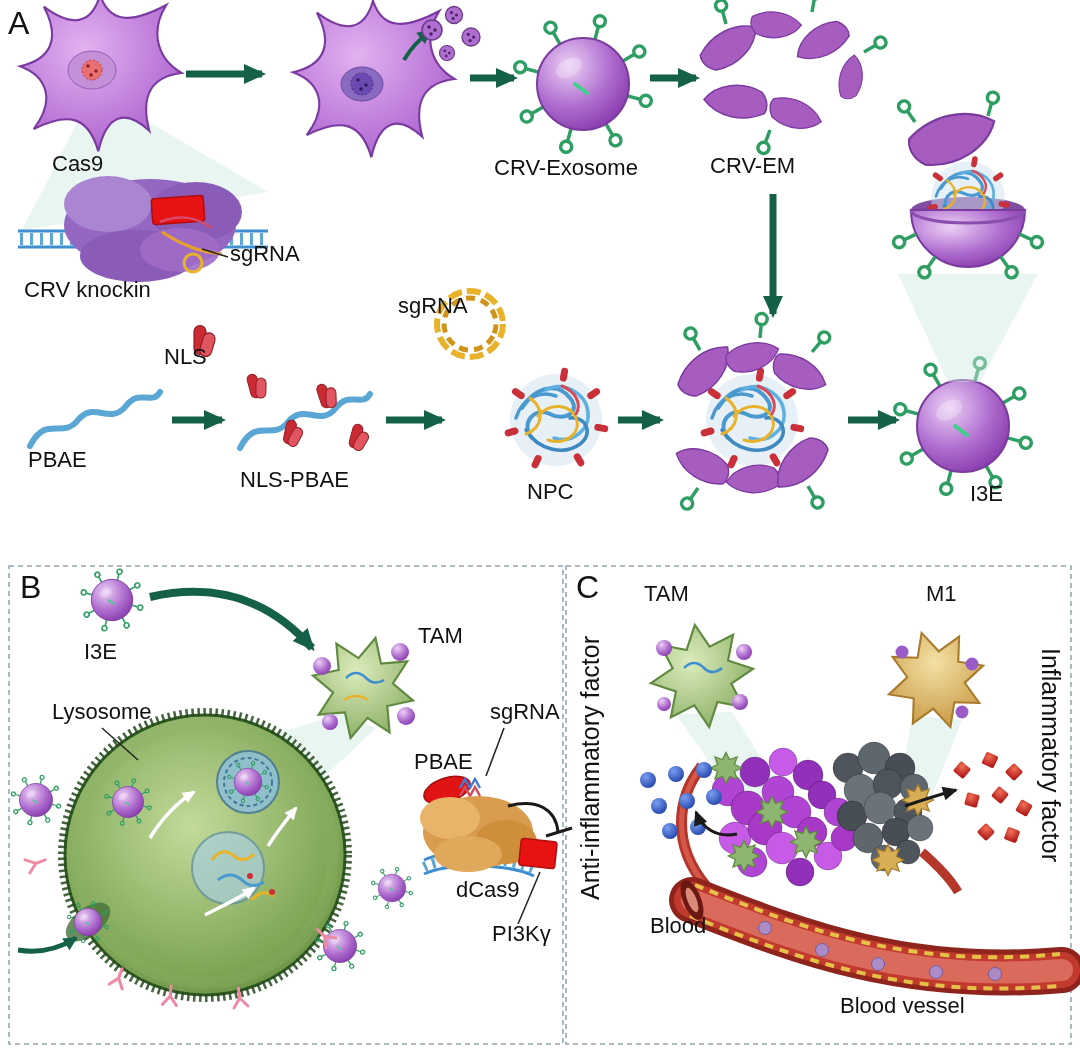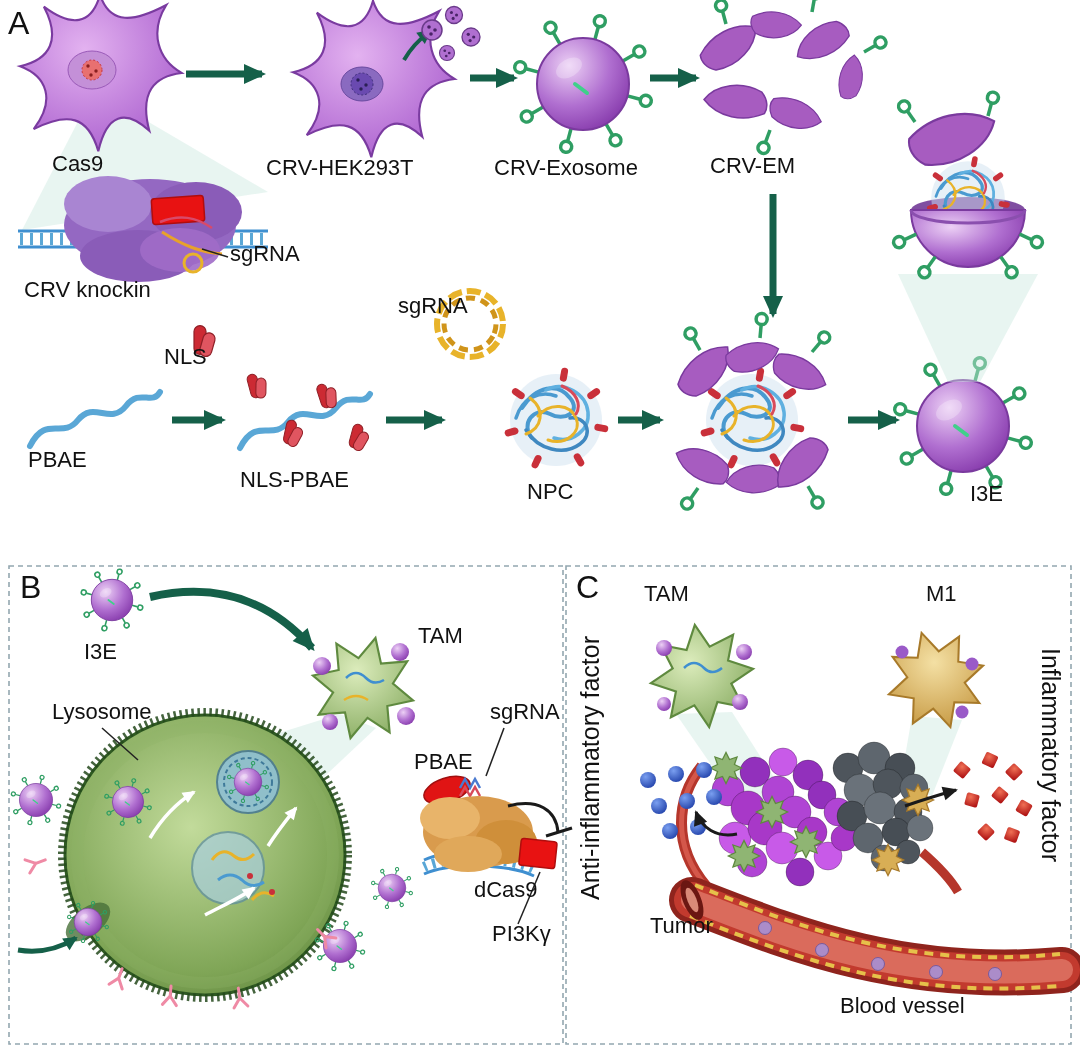--- a/index.html
+++ b/index.html
@@ -432,40 +432,39 @@
       <ellipse cx="692" cy="900" rx="9" ry="21" fill="#6b1712" transform="rotate(-22 692 900)"></ellipse>
       <ellipse cx="692" cy="900" rx="4.5" ry="13" fill="#d98a78" transform="rotate(-22 692 900)"></ellipse>
     </g>
   </g>
 </svg>
 
 <span class="lbl xl" style="left:8px;top:6px">A</span>
 <span class="lbl" style="left:52px;top:152px">Cas9</span>
 <span class="lbl" style="left:230px;top:242px">sgRNA</span>
 <span class="lbl" style="left:24px;top:278px">CRV knockin</span>
-<span class="lbl" style="left:266px;top:156px">CRV-HEK293T</span>
 <span class="lbl" style="left:494px;top:156px">CRV-Exosome</span>
 <span class="lbl" style="left:710px;top:154px">CRV-EM</span>
 <span class="lbl" style="left:164px;top:345px">NLS</span>
 <span class="lbl" style="left:28px;top:448px">PBAE</span>
 <span class="lbl" style="left:240px;top:468px">NLS-PBAE</span>
 <span class="lbl" style="left:398px;top:294px">sgRNA</span>
 <span class="lbl" style="left:527px;top:480px">NPC</span>
 <span class="lbl" style="left:970px;top:482px">I3E</span>
 
 <span class="lbl xl" style="left:20px;top:570px">B</span>
 <span class="lbl" style="left:84px;top:640px">I3E</span>
 <span class="lbl" style="left:418px;top:624px">TAM</span>
 <span class="lbl" style="left:52px;top:700px">Lysosome</span>
 <span class="lbl" style="left:490px;top:700px">sgRNA</span>
 <span class="lbl" style="left:414px;top:750px">PBAE</span>
-<span class="lbl" style="left:474px;top:878px">dCas9</span>
+<span class="lbl" style="left:456px;top:878px">dCas9</span>
 <span class="lbl" style="left:492px;top:922px">PI3Kγ</span>
 
 <span class="lbl xl" style="left:576px;top:570px">C</span>
 <span class="lbl" style="left:644px;top:582px">TAM</span>
 <span class="lbl" style="left:926px;top:582px">M1</span>
 <span class="vlabel up" style="left:576px;top:636px">Anti-inflammatory factor</span>
 <span class="vlabel" style="left:1036px;top:648px">Inflammatory factor</span>
-<span class="lbl" style="left:650px;top:914px">Tumor</span>
+<span class="lbl" style="left:650px;top:914px">Blood</span>
 <span class="lbl" style="left:840px;top:994px">Blood vessel</span>
 
 </div>
 
 </body></html>

